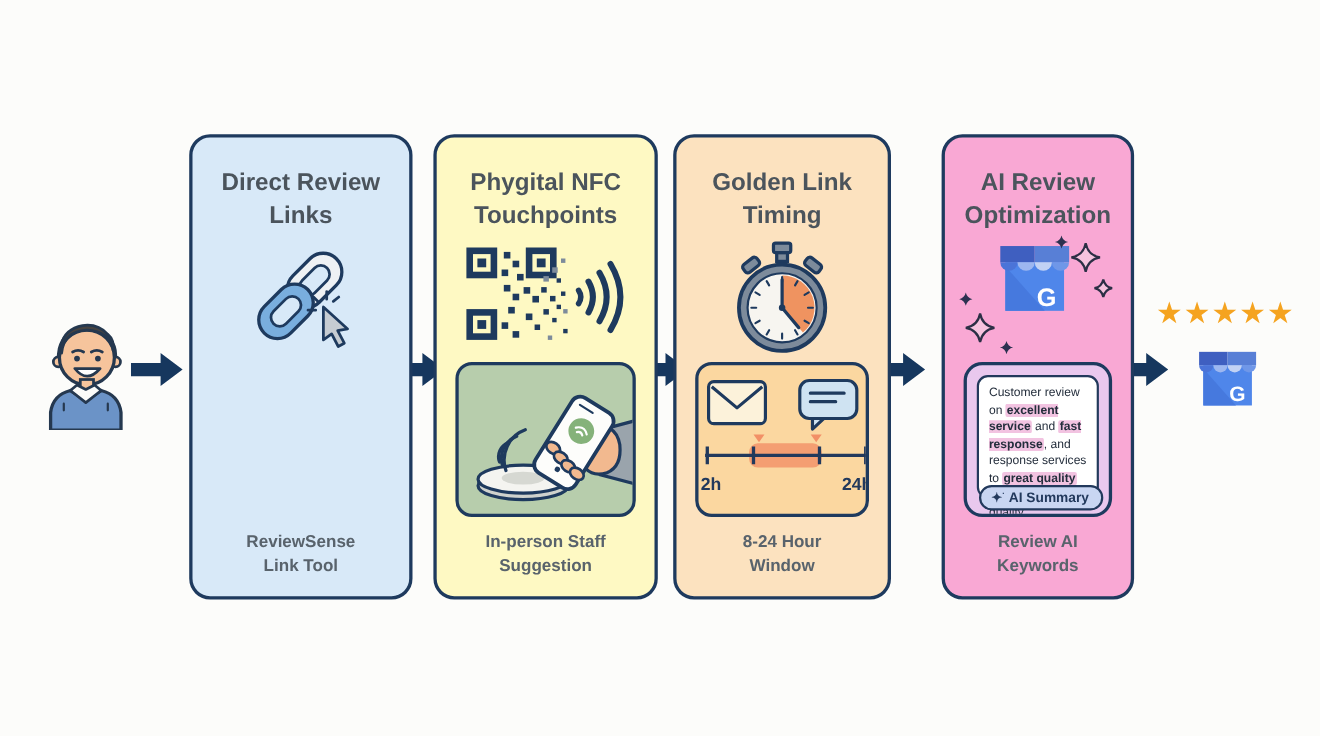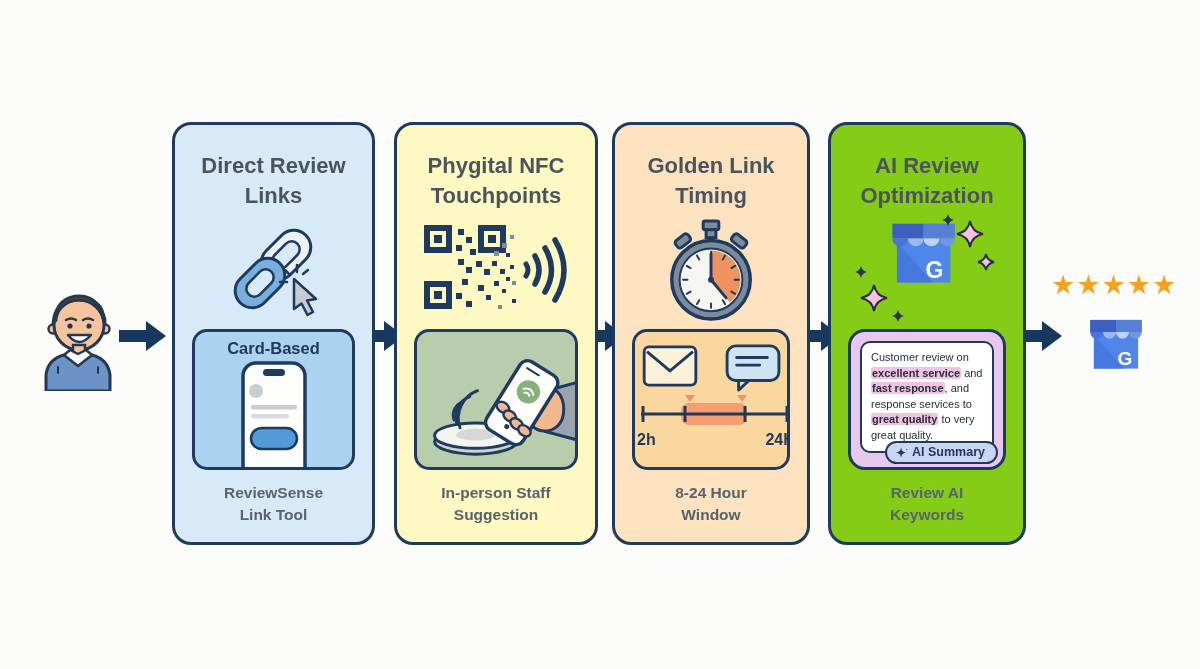--- a/index.html
+++ b/index.html
@@ -88,31 +88,20 @@
           <rect x="52" y="30" width="32" height="16" rx="8" fill="#d8e9f8" stroke="#1e3a5e" stroke-width="2.5"></rect>
         </g>
         <g transform="rotate(-45 42 66)">
           <rect x="14" y="49" width="56" height="34" rx="17" fill="#79aede" stroke="#1e3a5e" stroke-width="3"></rect>
           <rect x="26" y="58" width="32" height="16" rx="8" fill="#d8e9f8" stroke="#1e3a5e" stroke-width="2.5"></rect>
         </g>
         <g transform="translate(76,62)">
           <path d="M-4,-4 L-9,-9 M3,-7 L3,-14 M-7,3 L-14,3 M9,-5 L14,-9" stroke="#1e3a5e" stroke-width="2.5" stroke-linecap="round"></path>
           <path d="M0,0 L22,20 L13,21.5 L19,33 L13.5,36 L7.5,24.5 L0,30 Z" fill="#c6ccd2" stroke="#1e3a5e" stroke-width="2.5" stroke-linejoin="round"></path>
         </g>
-      </svg>
-    </div>
-    <div class="subbox" style="background: rgb(171, 210, 239);">
-      <div class="subbox-label">Card-Based</div>
-      <svg class="phone-svg" width="70" height="112" viewBox="0 0 70 112">
-        <rect x="4" y="3" width="62" height="140" rx="13" fill="#fdfdfb" stroke="#1e3a5e" stroke-width="3.5"></rect>
-        <rect x="24" y="9" width="22" height="7" rx="3.5" fill="#1e3a5e"></rect>
-        <circle cx="17" cy="31" r="7" fill="#c7cdd3"></circle>
-        <rect x="12" y="45" width="46" height="4.5" rx="2" fill="#c7cdd3"></rect>
-        <rect x="12" y="54" width="38" height="4.5" rx="2" fill="#d8dce1"></rect>
-        <rect x="12" y="68" width="46" height="21" rx="10.5" fill="#539ad9" stroke="#1e3a5e" stroke-width="2.5"></rect>
       </svg>
     </div>
     <div class="card-caption">ReviewSense
 Link Tool</div>
   </div>
 
   <div class="card" style="left: 394px; width: 204px; background: #fef9c3;">
     <div class="card-title">Phygital NFC
 Touchpoints</div>
     <div class="card-icon">
@@ -249,21 +238,21 @@
             <line x1="152" y1="13" x2="152" y2="29"></line>
         </g>
         <text x="2" y="52" font-size="16" font-weight="bold" fill="#22395c">2h</text>
         <text x="158" y="52" text-anchor="end" font-size="16" font-weight="bold" fill="#22395c">24h</text>
       </svg>
     </div>
     <div class="card-caption">8-24 Hour
 Window</div>
   </div>
 
-  <div class="card" style="left: 828px; width: 198px; background: #84cc16;">
+  <div class="card" style="left: 856px; width: 175px; background: #f9a8d4;">
     <div class="card-title">AI Review
 Optimization</div>
     <div class="card-icon" style="top:84px;height:120px">
       <svg width="150" height="118" viewBox="0 0 150 118">
         <g transform="translate(33,10) scale(0.92)">
           <rect x="13" y="20" width="58" height="48" fill="#4f86ea"></rect>
           <path d="M13,24 L13,68 L52,68 Z" fill="#4679de"></path>
           <rect x="8" y="4" width="34" height="16" fill="#3f5fc0"></rect>
           <rect x="42" y="4" width="34" height="16" fill="#587fd6"></rect>
           <path d="M8,20 a8.5,8.5 0 0 0 17,0 Z" fill="#4b74d8"></path>

